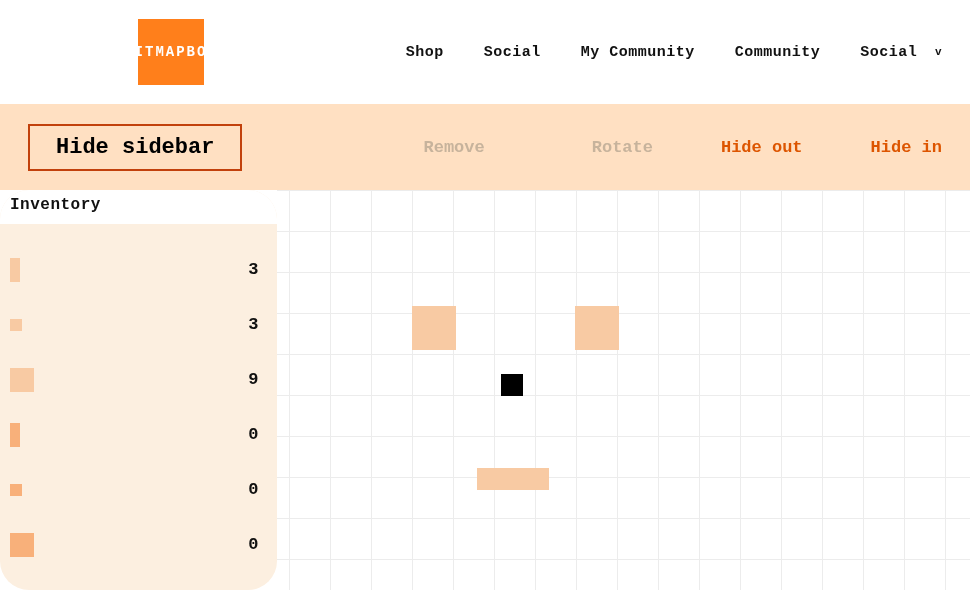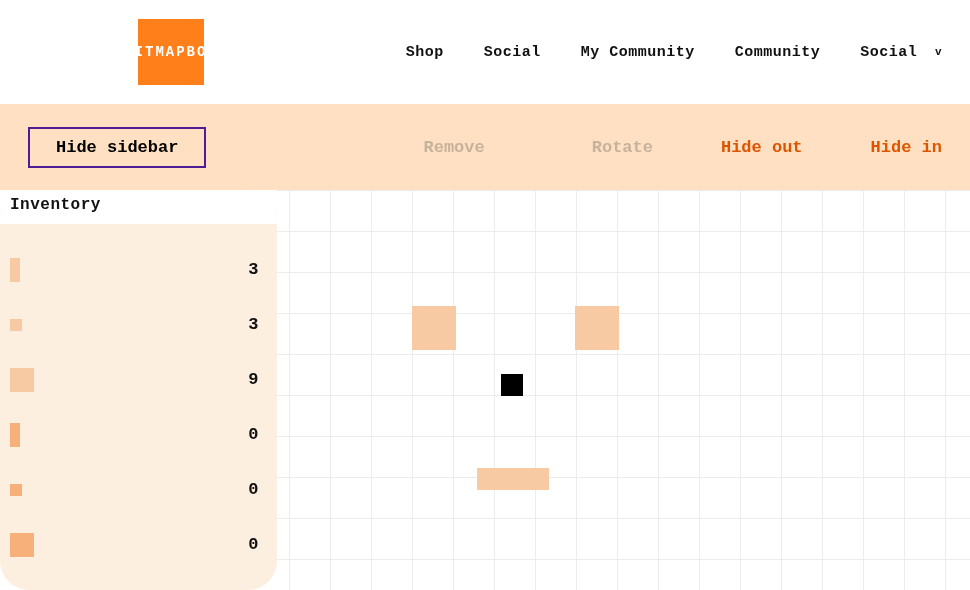--- a/index.html
+++ b/index.html
@@ -67,25 +67,25 @@
   
   .toolbar{
     height:86px;
     background:var(--peach-toolbar);
     display:flex;
     align-items:center;
     padding:0 28px;
     gap:20px;
   }
   .hide-sidebar{
-    border:2px solid #4c1d95;
+    border:2px solid #c2410c;
     background:transparent;
     padding:9px 26px;
     font:inherit;
-    font-size:17px;
+    font-size:22px;
     cursor:pointer;
   }
   .tool-spacer{flex:1;}
   .tool-btn{
     font:inherit;
     background:none;
     border:0;
     font-size:17px;
     cursor:pointer;
     padding:0;

